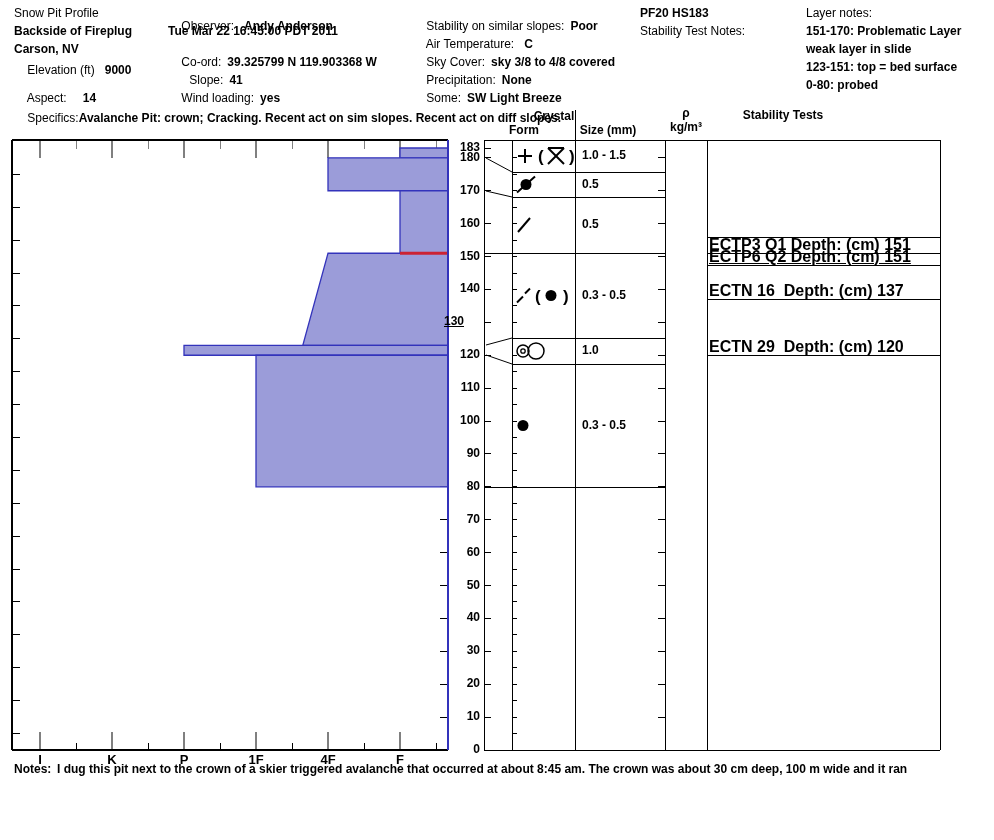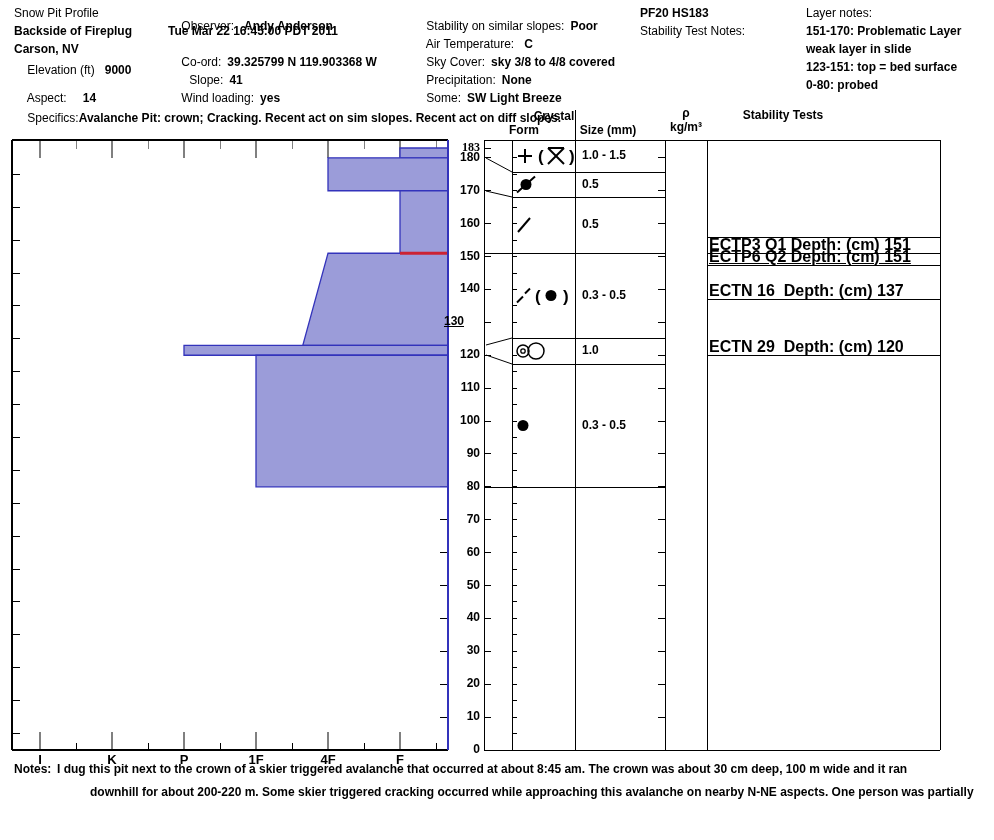--- a/index.html
+++ b/index.html
@@ -268,21 +268,21 @@
   </div>
 
   <div class="abs b ctr" style="left:524px;top:110px;width:60px">Crystal</div>
   <div class="abs b ctr" style="left:496px;top:124px;width:56px">Form</div>
   <div class="abs b ctr" style="left:579px;top:124px;width:58px">Size (mm)</div>
   <div class="abs b ctr" style="left:676px;top:107px;width:20px">ρ</div>
   <div class="abs b ctr" style="left:664px;top:121px;width:44px">kg/m³</div>
   <div class="abs b ctr" style="left:723px;top:109px;width:120px">Stability Tests</div>
 
   <div id="overlay">
-      <div class="dlabel" style="left: 440px; top: 142px; font-family: Liberation Serif, serif;">183</div>
+      <div class="dlabel" style="left: 440px; top: 142px;">183</div>
       <div class="dlabel" style="left: 440px; top: 152px;">180</div>
       <div class="dlabel" style="left: 440px; top: 185px;">170</div>
       <div class="dlabel" style="left: 440px; top: 218px;">160</div>
       <div class="dlabel" style="left: 440px; top: 251px;">150</div>
       <div class="dlabel" style="left: 440px; top: 283px;">140</div>
       <div class="dlabel" style="left: 424px; top: 316px; text-decoration: underline;">130</div>
       <div class="dlabel" style="left: 440px; top: 349px;">120</div>
       <div class="dlabel" style="left: 440px; top: 382px;">110</div>
       <div class="dlabel" style="left: 440px; top: 415px;">100</div>
       <div class="dlabel" style="left: 440px; top: 448px;">90</div>
@@ -308,15 +308,14 @@
       <div class="szlabel" style="left: 582px; top: 344px;">1.0</div>
       <div class="szlabel" style="left: 582px; top: 419px;">0.3 - 0.5</div>
       <div class="stlabel" style="left: 709px; top: 238px;">ECTP3 Q1 Depth: (cm) 151</div>
       <div class="stlabel" style="left: 709px; top: 250px; text-decoration: underline;">ECTP6 Q2 Depth: (cm) 151</div>
       <div class="stlabel" style="left: 709px; top: 284px;">ECTN 16  Depth: (cm) 137</div>
       <div class="stlabel" style="left: 709px; top: 340px;">ECTN 29  Depth: (cm) 120</div>
     </div>
 
   <div class="noteline" style="left:14px;top:762px">Notes:</div>
   <div class="noteline" style="left:57px;top:762px">I dug this pit next to the crown of a skier triggered avalanche that occurred at about 8:45 am. The crown was about 30 cm deep, 100 m wide and it ran</div>
-  <div class="noteline" style="left:90px;top:785px">downhill for about 200-220 m. Some skier triggered cracking occurred while approaching this avalanche on nearby N-NE aspects. One person was partially</div>
 
 </div>
 
 </body></html>

